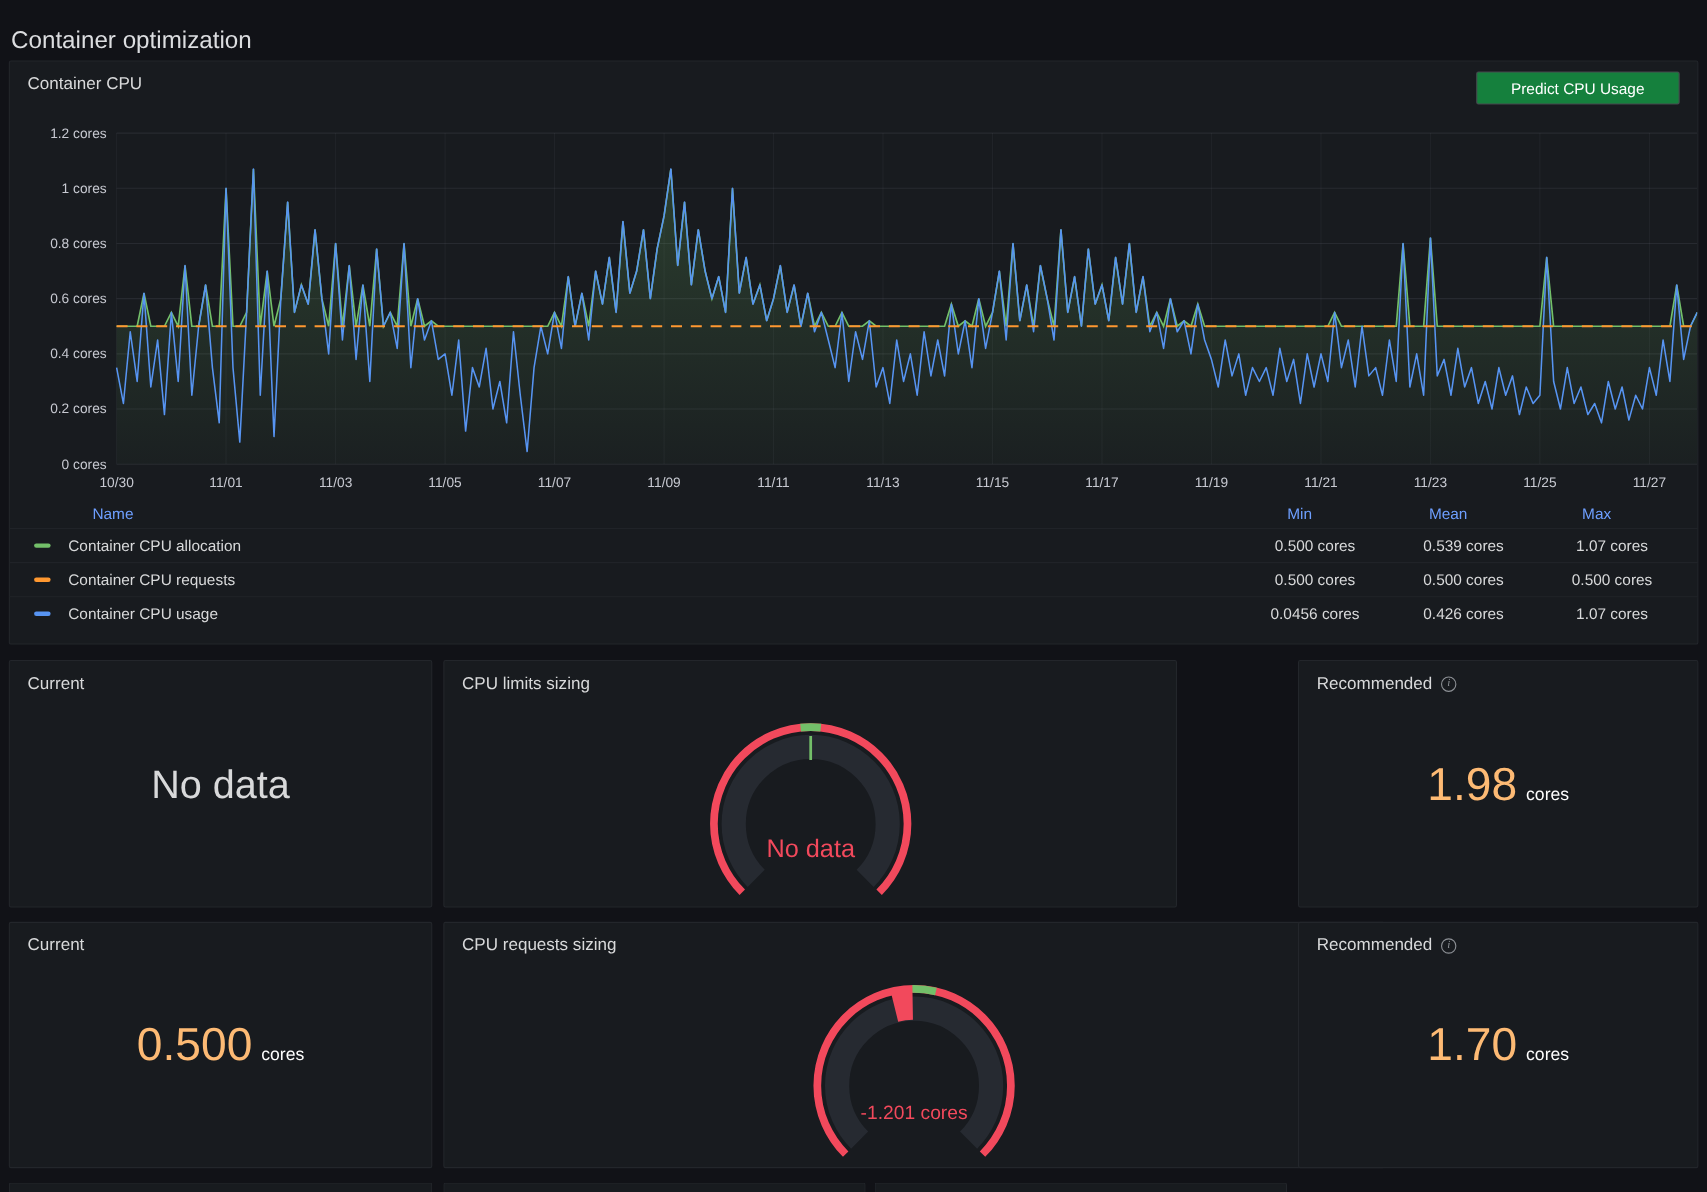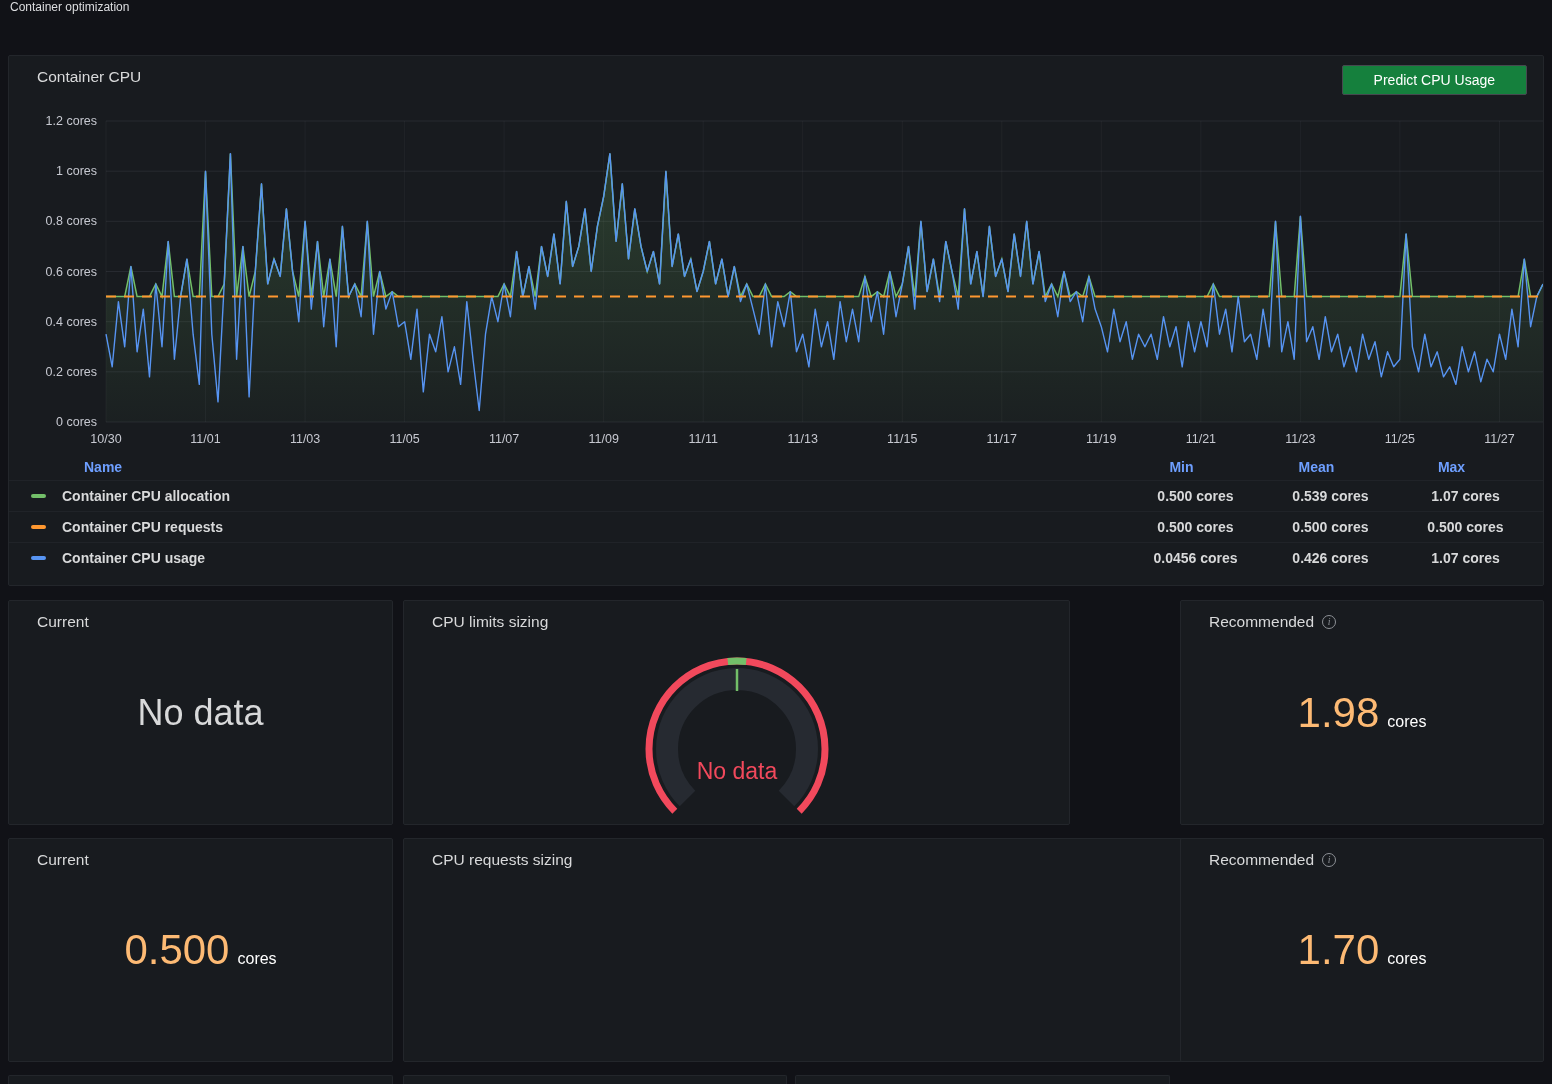--- a/index.html
+++ b/index.html
@@ -1,26 +1,26 @@
 <!DOCTYPE html>
 <html style="--c-head: #6E9FFF;"><head>
 <meta charset="utf-8">
 <style>
   *{box-sizing:border-box;margin:0;padding:0;}
   html,body{background:#111217;}
   body{font-family:"Liberation Sans",sans-serif;color:#ccccdc;}
   .screen{position:relative;width:1552px;height:1084px;overflow:hidden;background:#111217;}
-  .page-title{position:absolute;left:10px;top:0;font-size:12px;font-weight:500;color:#dcdde0;}
+  .page-title{position:absolute;left:10px;top:24px;font-size:22px;font-weight:500;color:#dcdde0;}
   .panel{position:absolute;background:#181b1f;border:1px solid #23262b;border-radius:2px;}
-  .pt{position:absolute;top:12px;left:28px;font-size:15.5px;font-weight:500;color:#d8d9da;cursor:pointer;white-space:nowrap;display:flex;align-items:center;}
+  .pt{position:absolute;top:12px;left:16px;font-size:15.5px;font-weight:500;color:#d8d9da;cursor:pointer;white-space:nowrap;display:flex;align-items:center;}
   .btn{position:absolute;top:9px;right:16px;height:30px;padding:0 31px;background:#15803d;border:1px solid #46494f;border-radius:2px;color:#ffffff;font-size:14px;font-weight:500;font-family:"Liberation Sans",sans-serif;cursor:pointer;}
   .chart-svg{position:absolute;left:0;top:55px;display:block;}
   .tick{fill:#c7c9d1;font-size:12.5px;font-family:"Liberation Sans",sans-serif;}
   .legend{position:absolute;left:0;right:0;top:398px;font-size:14px;}
-  .lg-row{display:flex;align-items:center;height:31px;padding:0 10px 0 22px;border-top:1px solid rgba(204,204,220,0.05);font-weight:bold;}
+  .lg-row{display:flex;align-items:center;height:31px;padding:0 10px 0 22px;border-top:1px solid rgba(204,204,220,0.05);}
   .lg-header{height:26px;border-top:none;}
   .lg-name{flex:1;display:flex;align-items:center;color:#d8d9da;}
   .lg-name-h{flex:1;padding-left:53px;color:var(--c-head);cursor:pointer;}
   .lg-col{width:135px;text-align:center;color:#d8d9da;}
   .lg-header .lg-col{color:var(--c-head);padding-right:28px;cursor:pointer;}
   .swatch{display:inline-block;width:15px;height:4px;border-radius:2px;margin-right:16px;flex:none;}
   .series-name{cursor:pointer;}
   .stat-center{position:absolute;inset:0;display:flex;align-items:center;justify-content:center;}
   .nodata-big{font-size:36px;font-weight:400;color:#d8d9da;}
   .stat-num{font-size:42px;font-weight:500;color:#fdba74;line-height:1;}
@@ -172,20 +172,27 @@
     <div class="stat-center">
       <span class="stat-pair">
         <span class="stat-num">0.500</span>
         <span class="stat-unit">cores</span>
       </span>
     </div>
   </section>
 
   <section class="panel" style="left:403px;top:838px;width:856px;height:224px;">
     <div class="pt">CPU requests sizing</div>
+    <div class="gauge-wrap"><svg viewBox="0 0 240 170" width="240" height="170">
+          <path d="M 70.5 145.5 A 70 70 0 1 1 169.5 145.5" stroke="#262a31" stroke-width="22" fill="none"></path>
+          <path d="M 57.8 158.2 A 88 88 0 1 1 182.2 158.2" stroke="#F2495C" stroke-width="7" fill="none"></path>
+          <path d="M 101.9 23.2 A 75 75 0 0 1 118.7 21.0" stroke="#F2495C" stroke-width="30" fill="none"></path>
+          <path d="M 118.5 8.0 A 88 88 0 0 1 139.8 10.3" stroke="#73BF69" stroke-width="7" fill="none"></path>
+          <text x="120" y="126" text-anchor="middle" fill="#F2495C" font-size="17.5" font-weight="500">-1.201 cores</text>
+        </svg></div>
   </section>
 
   <section class="panel" style="left:1180px;top:838px;width:364px;height:224px;">
     <div class="pt">
       <span>Recommended</span>
       <span class="info-icon">i</span>
     </div>
     <div class="stat-center">
       <span class="stat-pair">
         <span class="stat-num">1.70</span>

